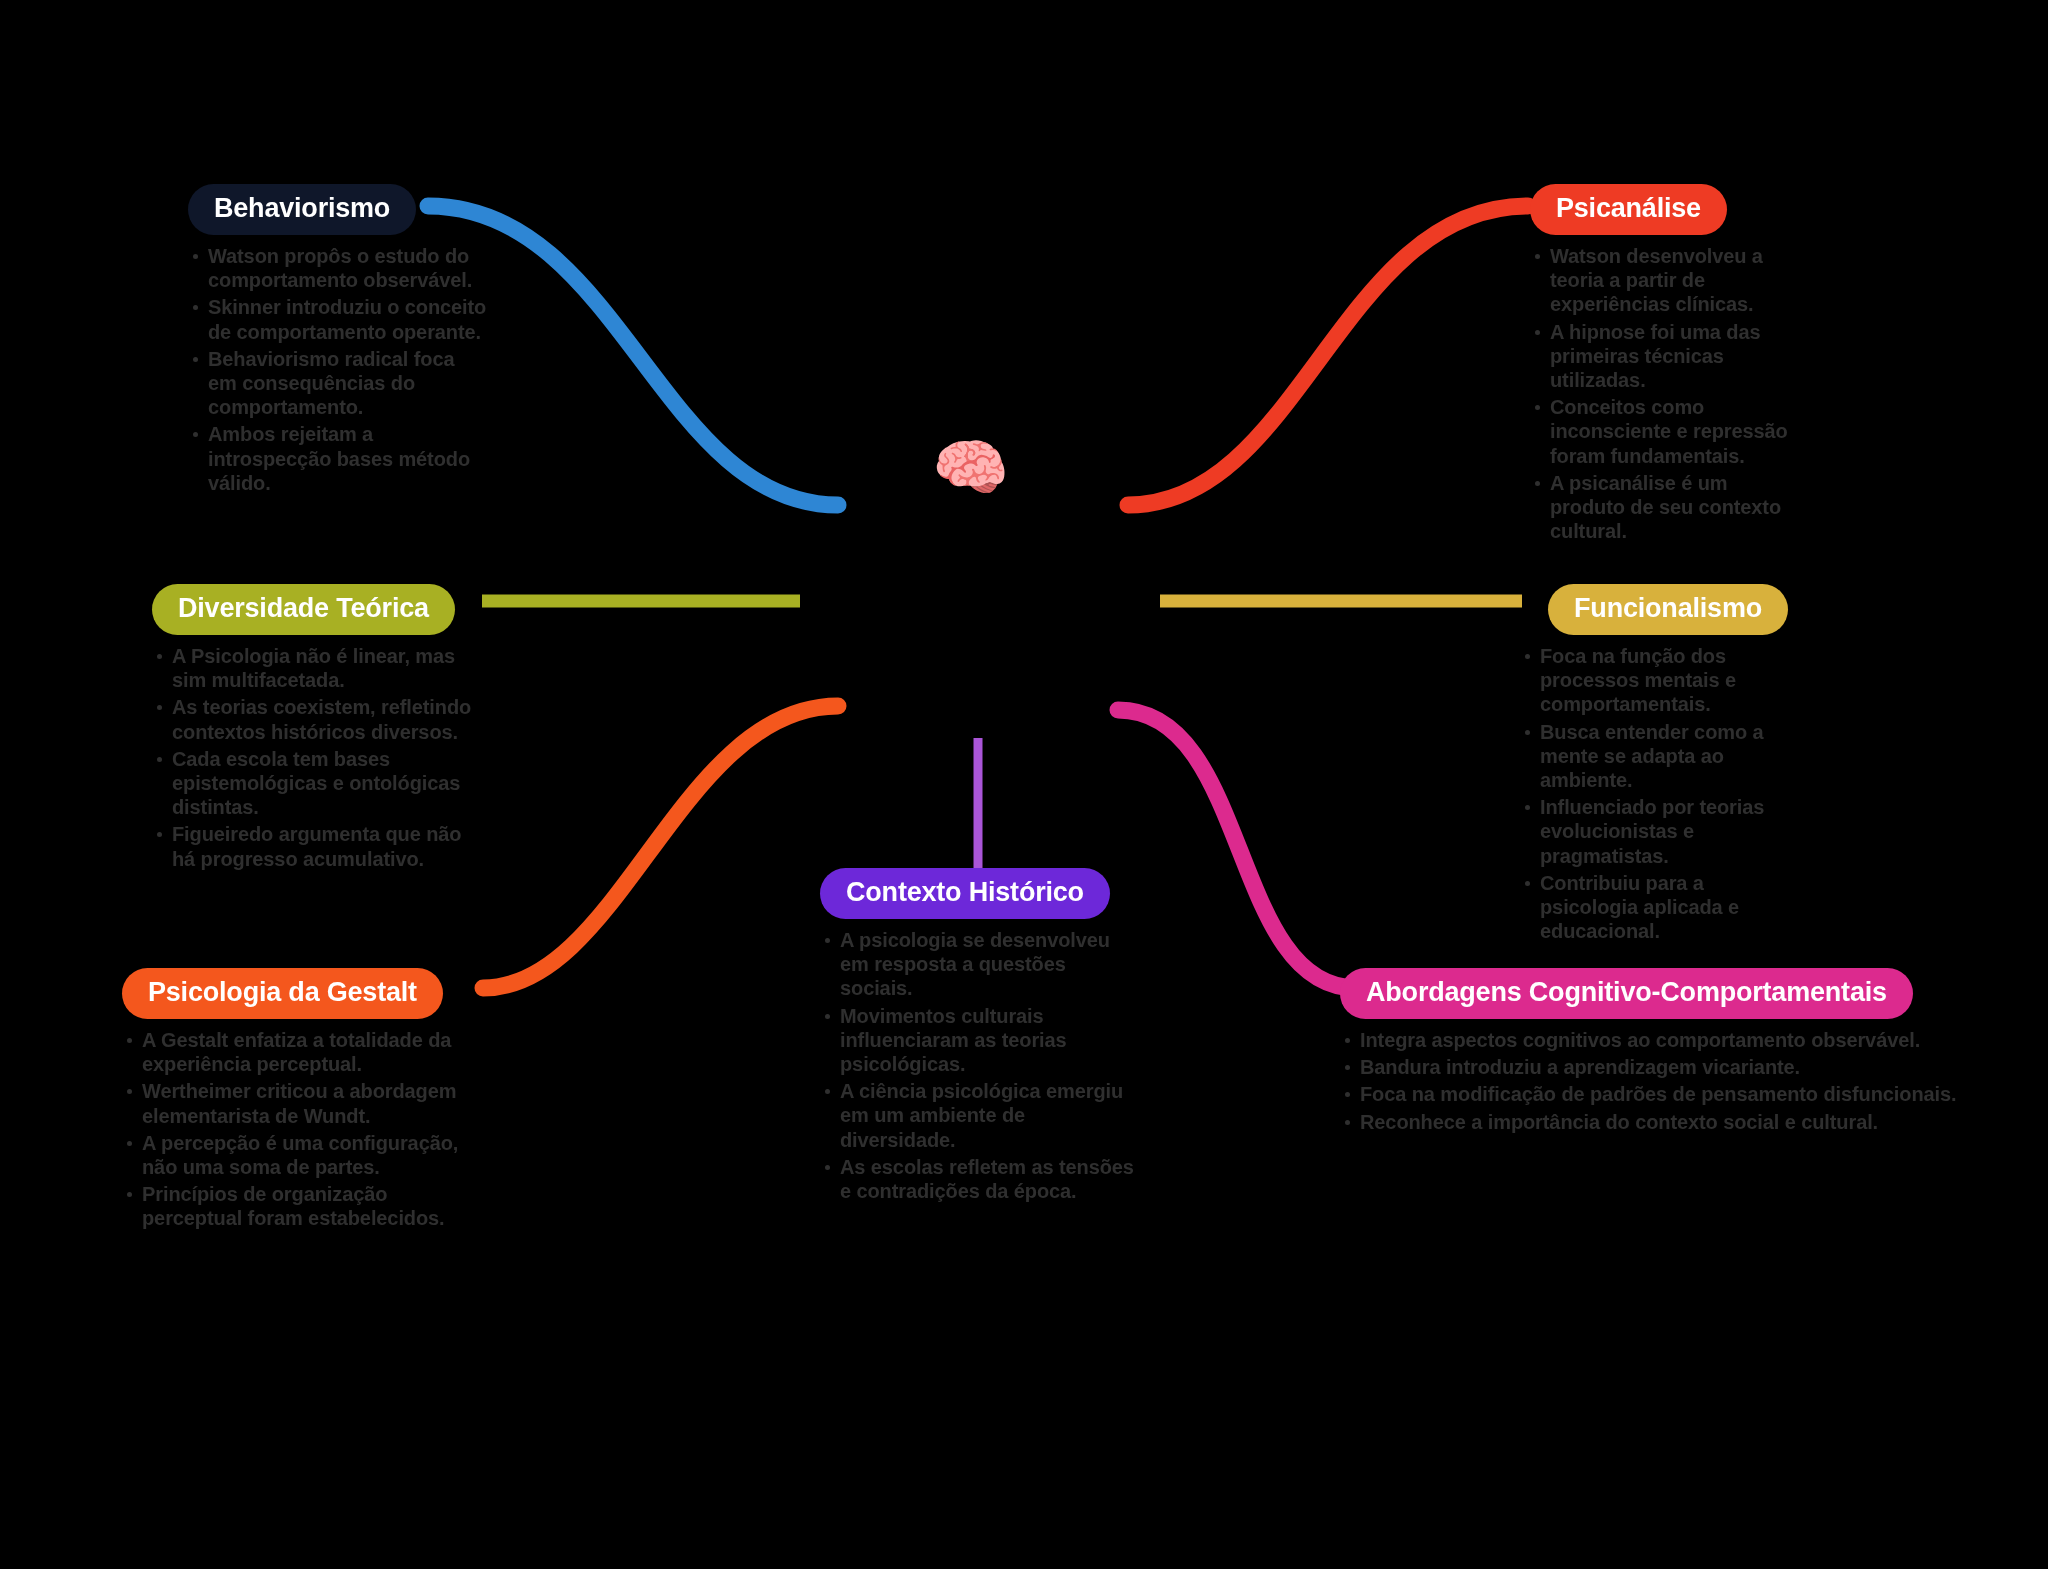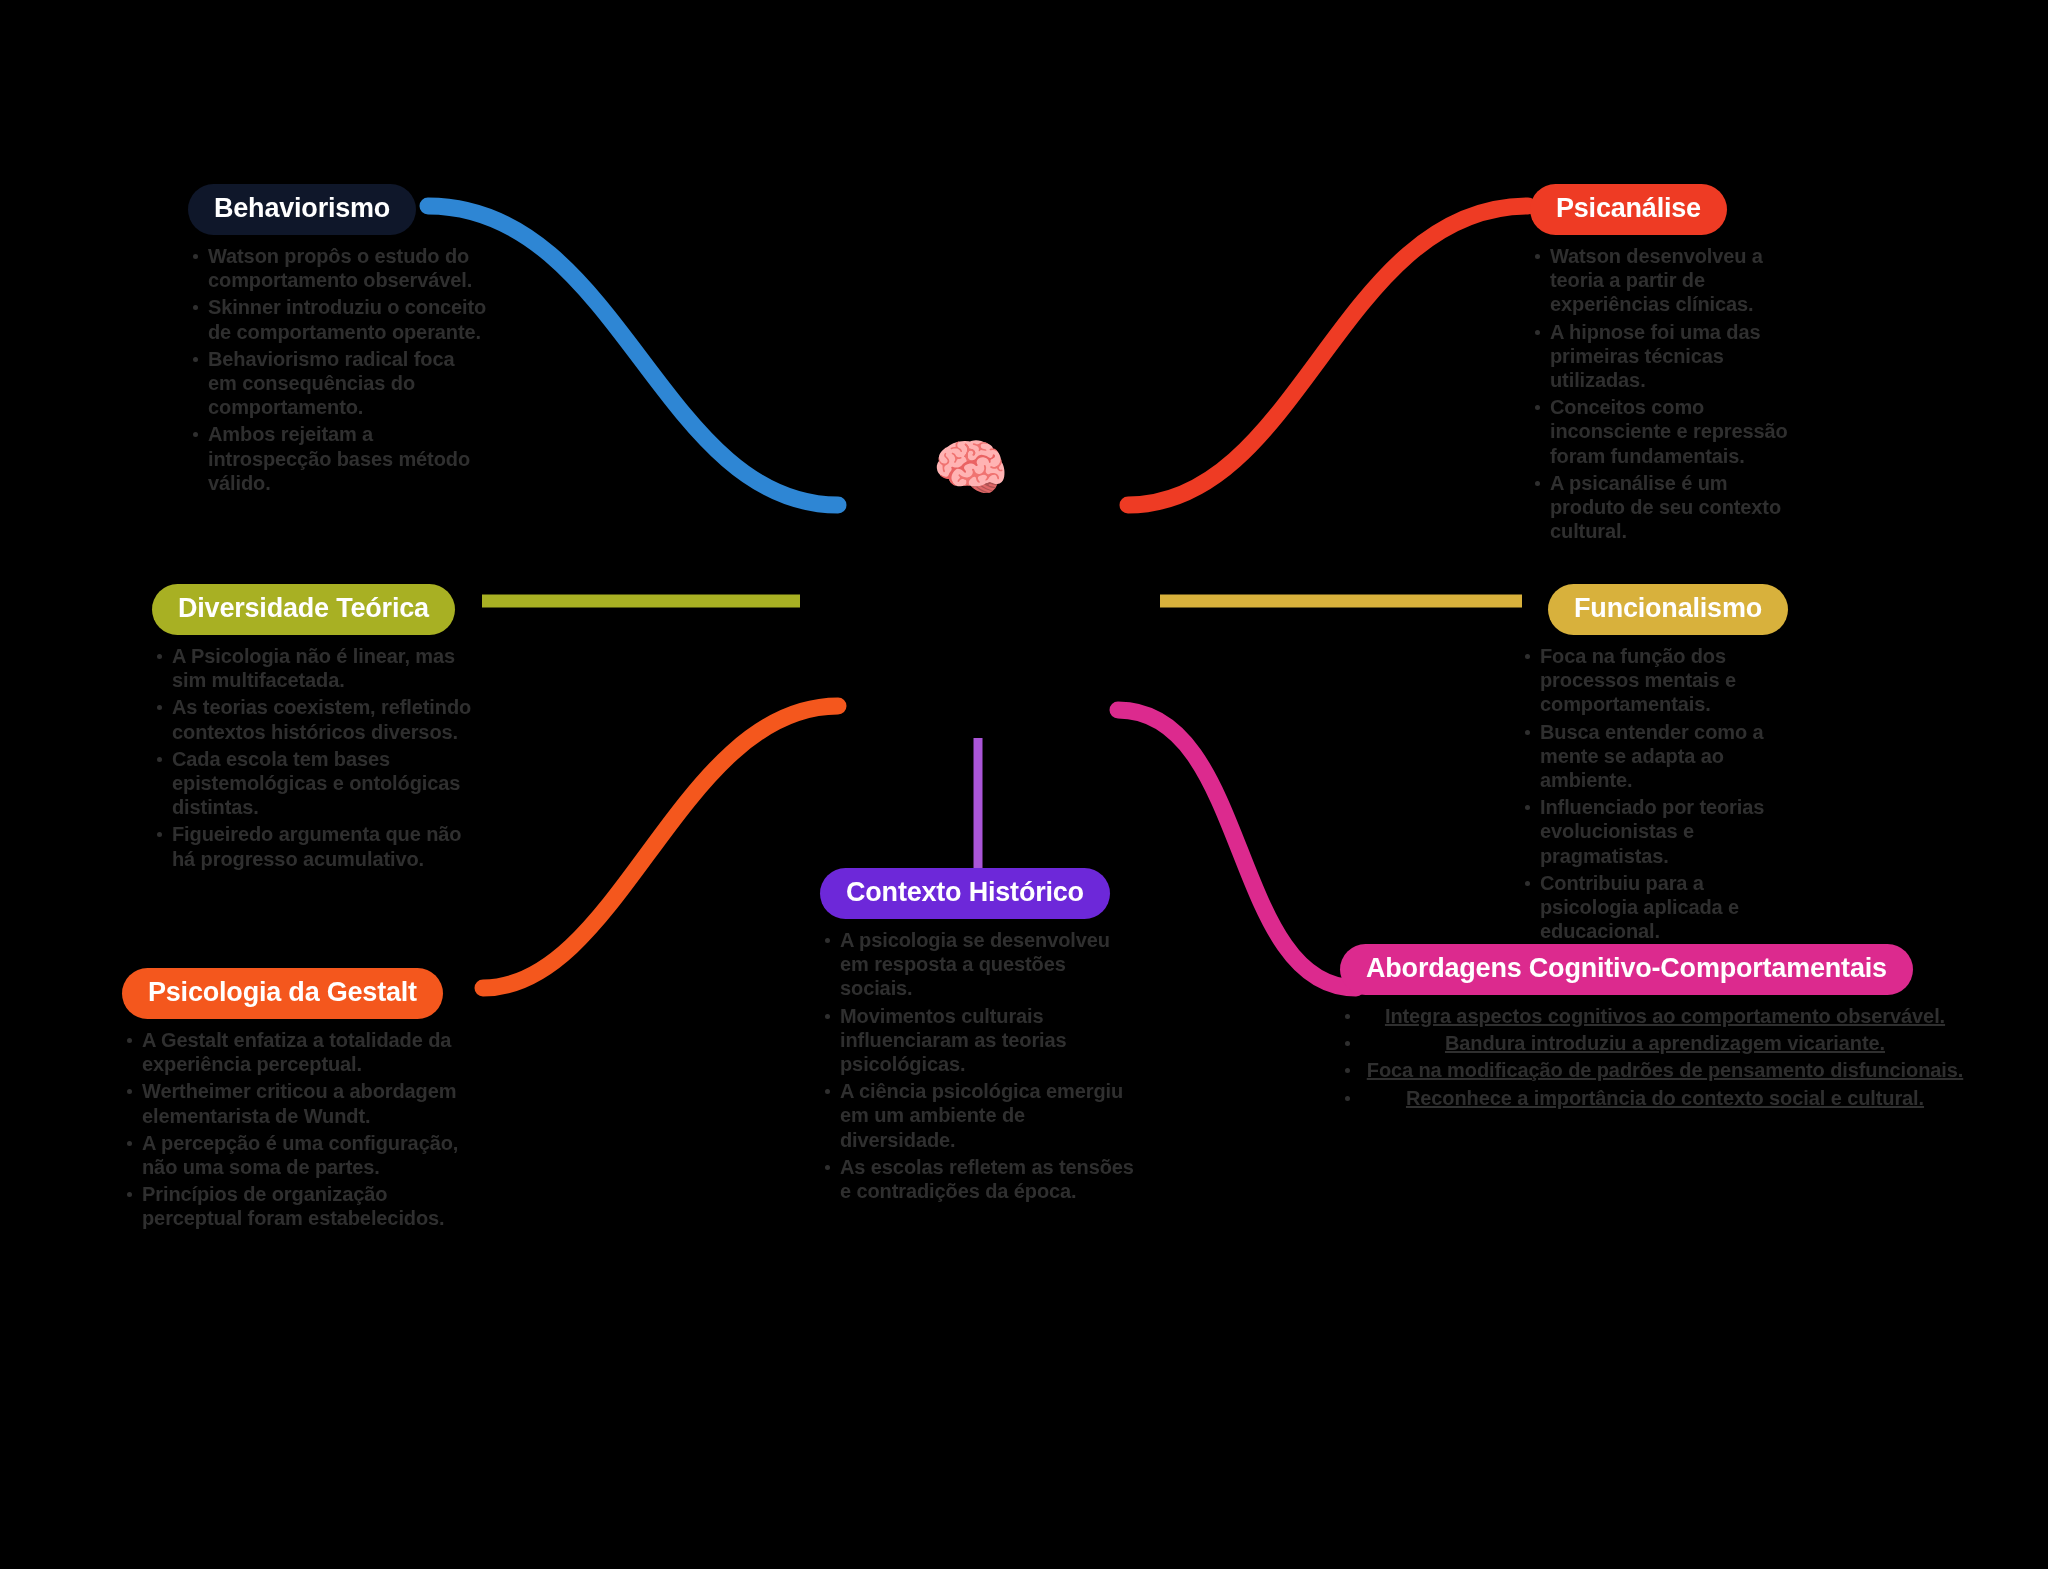--- a/index.html
+++ b/index.html
@@ -56,21 +56,21 @@
     background: #2f2f2f;
   }
 
   
   #n-behaviorismo { left: 188px; top: 184px; width: 300px; }
   #n-psicanalise  { left: 1530px; top: 184px; width: 260px; }
   #n-diversidade  { left: 152px; top: 584px; width: 330px; }
   #n-funcionalismo{ left: 1520px; top: 584px; width: 268px; }
   #n-gestalt      { left: 122px; top: 968px; width: 370px; }
   #n-contexto     { left: 820px; top: 868px; width: 320px; }
-  #n-cognitivo    { left: 1340px; top: 944px; width: 630px; text-align: center; }
+  #n-cognitivo    { left: 1340px; top: 968px; width: 630px; }
 </style>
 </head>
 <body style="background: rgb(0, 0, 0);">
 
 <div id="canvas">
 
   <svg class="links" viewBox="0 0 2048 1569">
     <path d="M 428 206 C 620 206 660 505 838 505" stroke="#2E86D4" stroke-width="17" fill="none" stroke-linecap="round"></path>
     <path d="M 1128 505 C 1300 505 1340 206 1528 206" stroke="#EE3B24" stroke-width="17" fill="none" stroke-linecap="round"></path>
     <path d="M 482 601 L 800 601" stroke="#A8B023" stroke-width="13" fill="none" stroke-linecap="butt"></path>
@@ -151,21 +151,21 @@
       <li>Movimentos culturais influenciaram as teorias psicológicas.</li>
       <li>A ciência psicológica emergiu em um ambiente de diversidade.</li>
       <li>As escolas refletem as tensões e contradições da época.</li>
     </ul>
   </div>
 
   <div class="node" id="n-cognitivo">
     <div class="pill-row">
       <span class="pill" style="background: rgb(220, 42, 142);">Abordagens Cognitivo-Comportamentais</span>
     </div>
-    <ul class="bullets" style="color: rgb(47, 47, 47); text-decoration: underline;">
+    <ul class="bullets" style="color: rgb(47, 47, 47);">
       <li>Integra aspectos cognitivos ao comportamento observável.</li>
       <li>Bandura introduziu a aprendizagem vicariante.</li>
       <li>Foca na modificação de padrões de pensamento disfuncionais.</li>
       <li>Reconhece a importância do contexto social e cultural.</li>
     </ul>
   </div>
 
 </div>
 
 </body></html>

